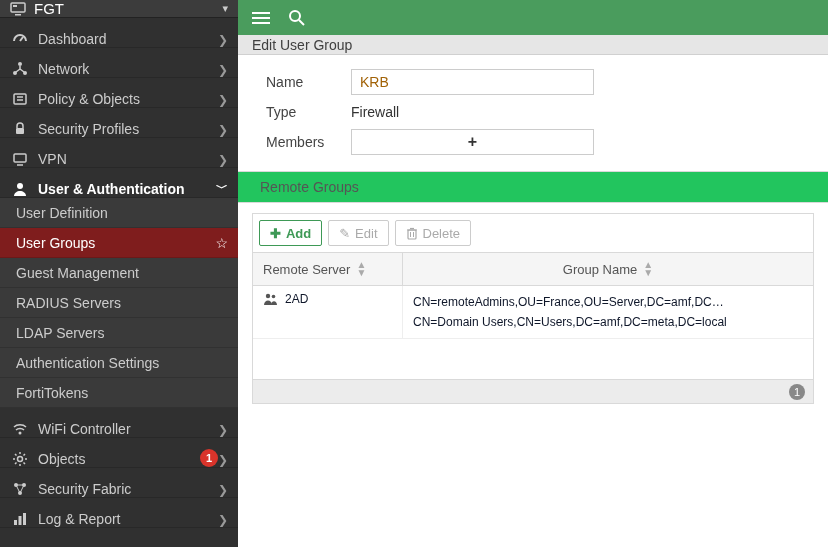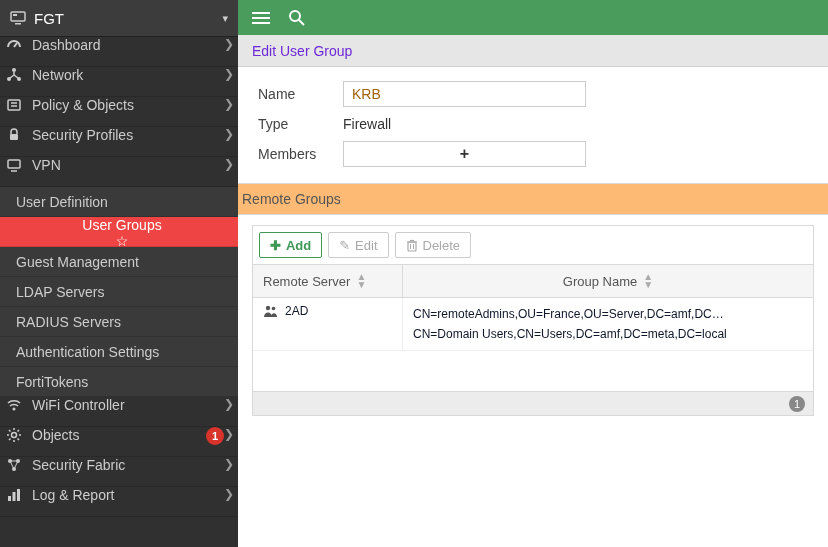--- a/index.html
+++ b/index.html
@@ -1,51 +1,51 @@
 <!DOCTYPE html>
 <html><head>
 <meta charset="utf-8">
 <style>
 * { box-sizing: border-box; margin: 0; padding: 0; }
 body { font-family: -apple-system, Helvetica, Arial, sans-serif; font-size: 14px; background: #fff; color: #333; }
 .app { display: flex; width: 828px; height: 547px; overflow: hidden; }
 
 
 .sidebar { width: 238px; background: #303030; color: #ccc; display: flex; flex-direction: column; flex-shrink: 0; }
-.sidebar-header { height: 18px; background: #3c3c3c; display: flex; align-items: center; padding: 18px 10px; color: #fff; border-bottom: 1px solid #222; }
+.sidebar-header { height: 18px; background: #3c3c3c; display: flex; align-items: center; padding: 8px 10px; color: #fff; border-bottom: 1px solid #222; }
 .sidebar-header .logo-text { margin-left: 8px; font-size: 15px; font-weight: 400; flex: 1; }
 .sidebar-header .caret { font-size: 11px; color: #ccc; }
-.nav-item { display: flex; align-items: flex-start; height: 30px; padding: 0 4px; cursor: pointer; color: #ccc; border-bottom: 1px solid rgba(0,0,0,0.15); }
+.nav-item { display: flex; align-items: flex-end; height: 30px; padding: 0 10px; cursor: pointer; color: #ccc; border-bottom: 1px solid rgba(0,0,0,0.15); }
 .nav-item .icon { width: 20px; display: inline-flex; justify-content: center; font-size: 14px; margin-right: 8px; }
 .nav-item .label { flex: 1; font-size: 14px; }
 .nav-item .chevron { font-size: 12px; color: #999; }
 .nav-item.active-section { color: #fff; font-weight: 700; }
 .nav-item.active-section .chevron { color: #fff; }
 .sub-item { display: flex; align-items: center; height: 30px; padding: 0 10px 0 16px; cursor: pointer; color: #ccc; background: #3a3a3a; border-bottom: 1px solid rgba(0,0,0,0.15); font-size: 14px; }
 .sub-item .sub-label { flex: 1; }
-.sub-item.selected { background: #ef4444; color: #fff; flex-direction: column; }
+.sub-item.selected { background: #7f1d1d; color: #fff; }
 .sub-item .star { color: #fff; font-size: 14px; }
 .badge { background: #d9342b; color: #fff; border-radius: 50%; width: 18px; height: 18px; display: inline-flex; align-items: center; justify-content: center; font-size: 11px; font-weight: 700; margin-left: 6px; }
 
 
 .main { flex: 1; display: flex; flex-direction: column; min-width: 0; }
 .topbar { height: 35px; background: #4a9c5d; display: flex; align-items: center; padding: 0 12px; color: #fff; }
 .topbar .tb-icon { width: 22px; height: 22px; display: inline-flex; align-items: center; justify-content: center; font-size: 18px; margin-right: 14px; cursor: pointer; }
-.page-title { background: #e6e6e6; height: 32px; display: flex; align-items: center; padding: 0 14px; color: #6d28d9; font-size: 14px; border-bottom: 1px solid #d0d0d0; }
-.content { padding: 12px 0 0 20px; }
+.page-title { background: #e6e6e6; height: 20px; display: flex; align-items: center; padding: 0 14px; color: #404040; font-size: 14px; border-bottom: 1px solid #d0d0d0; }
+.content { padding: 12px 0 0 28px; }
 
 
 .form-row { display: flex; align-items: center; height: 30px; margin-bottom: 0; }
 .form-row .flabel { width: 85px; color: #444; font-size: 14px; }
 .form-row input[type=text] { width: 243px; height: 26px; border: 1px solid #ccc; padding: 2px 8px; font-size: 14px; color: #a16207; }
 .form-row .static { font-size: 14px; color: #333; }
 .members-input { width: 243px; height: 26px; border: 1px solid #ccc; display: flex; align-items: center; justify-content: center; cursor: pointer; color: #333; font-weight: 700; font-size: 16px; }
 
 
-.section-header { background: #fdba74; height: 32px; display: flex; align-items: center; padding: 0 4px; color: #555; font-size: 14px; border-top: 1px solid #d9d9d9; border-bottom: 1px solid #d9d9d9; margin-top: 14px; }
+.section-header { background: #22c55e; height: 32px; display: flex; align-items: center; padding: 0 22px; color: #555; font-size: 14px; border-top: 1px solid #d9d9d9; border-bottom: 1px solid #d9d9d9; margin-top: 14px; }
 .panel { margin: 10px 14px 0 14px; border: 1px solid #d9d9d9; }
 .toolbar { display: flex; padding: 6px; gap: 6px; border-bottom: 1px solid #d9d9d9; }
 .tbtn { height: 26px; border: 1px solid #ccc; background: #fff; padding: 0 10px; display: inline-flex; align-items: center; font-size: 13px; cursor: pointer; color: #888; border-radius: 2px; }
 .tbtn.add { color: #3e9956; border-color: #3e9956; font-weight: 600; }
 .tbtn .ticon { margin-right: 5px; font-size: 13px; }
 .tbtn.disabled { color: #aaa; cursor: default; }
 
 .thead { display: flex; background: #f5f5f5; border-bottom: 1px solid #d9d9d9; }
 .th { padding: 8px 10px; color: #555; font-size: 13px; display: flex; align-items: center; }
 .th.col-server { width: 150px; border-right: 1px solid #d9d9d9; justify-content: flex-start; }
@@ -127,36 +127,46 @@
     <div class="nav-item">
       <span class="icon">
           <svg width="16" height="16" viewBox="0 0 16 16">
             <rect x="2" y="3" width="12" height="8" rx="1" fill="none" stroke="#ccc" stroke-width="1.5"></rect>
             <line x1="5" y1="14" x2="11" y2="14" stroke="#ccc" stroke-width="1.5"></line>
           </svg>
         </span>
       <span class="label">VPN</span>
       <span class="chevron">❯</span>
     </div>
+    <div class="nav-item active-section">
+      <span class="icon">
+          <svg width="16" height="16" viewBox="0 0 16 16">
+            <circle cx="8" cy="5" r="3" fill="#fff"></circle>
+            <path d="M2 15c0-3 3-5 6-5s6 2 6 5" fill="#fff"></path>
+          </svg>
+        </span>
+      <span class="label">User &amp; Authentication</span>
+      <span class="chevron">﹀</span>
+    </div>
 
     <div class="sub-item">
         <span class="sub-label">User Definition</span>
       </div>
     <div class="sub-item selected">
         <span class="sub-label">User Groups</span>
         <span class="star">☆</span>
       </div>
     <div class="sub-item">
         <span class="sub-label">Guest Management</span>
       </div>
     <div class="sub-item">
+        <span class="sub-label">RADIUS Servers</span>
+      </div>
+    <div class="sub-item">
         <span class="sub-label">LDAP Servers</span>
-      </div>
-    <div class="sub-item">
-        <span class="sub-label">RADIUS Servers</span>
       </div>
     <div class="sub-item">
         <span class="sub-label">Authentication Settings</span>
       </div>
     <div class="sub-item">
         <span class="sub-label">FortiTokens</span>
       </div>
 
     <div class="nav-item">
       <span class="icon">

